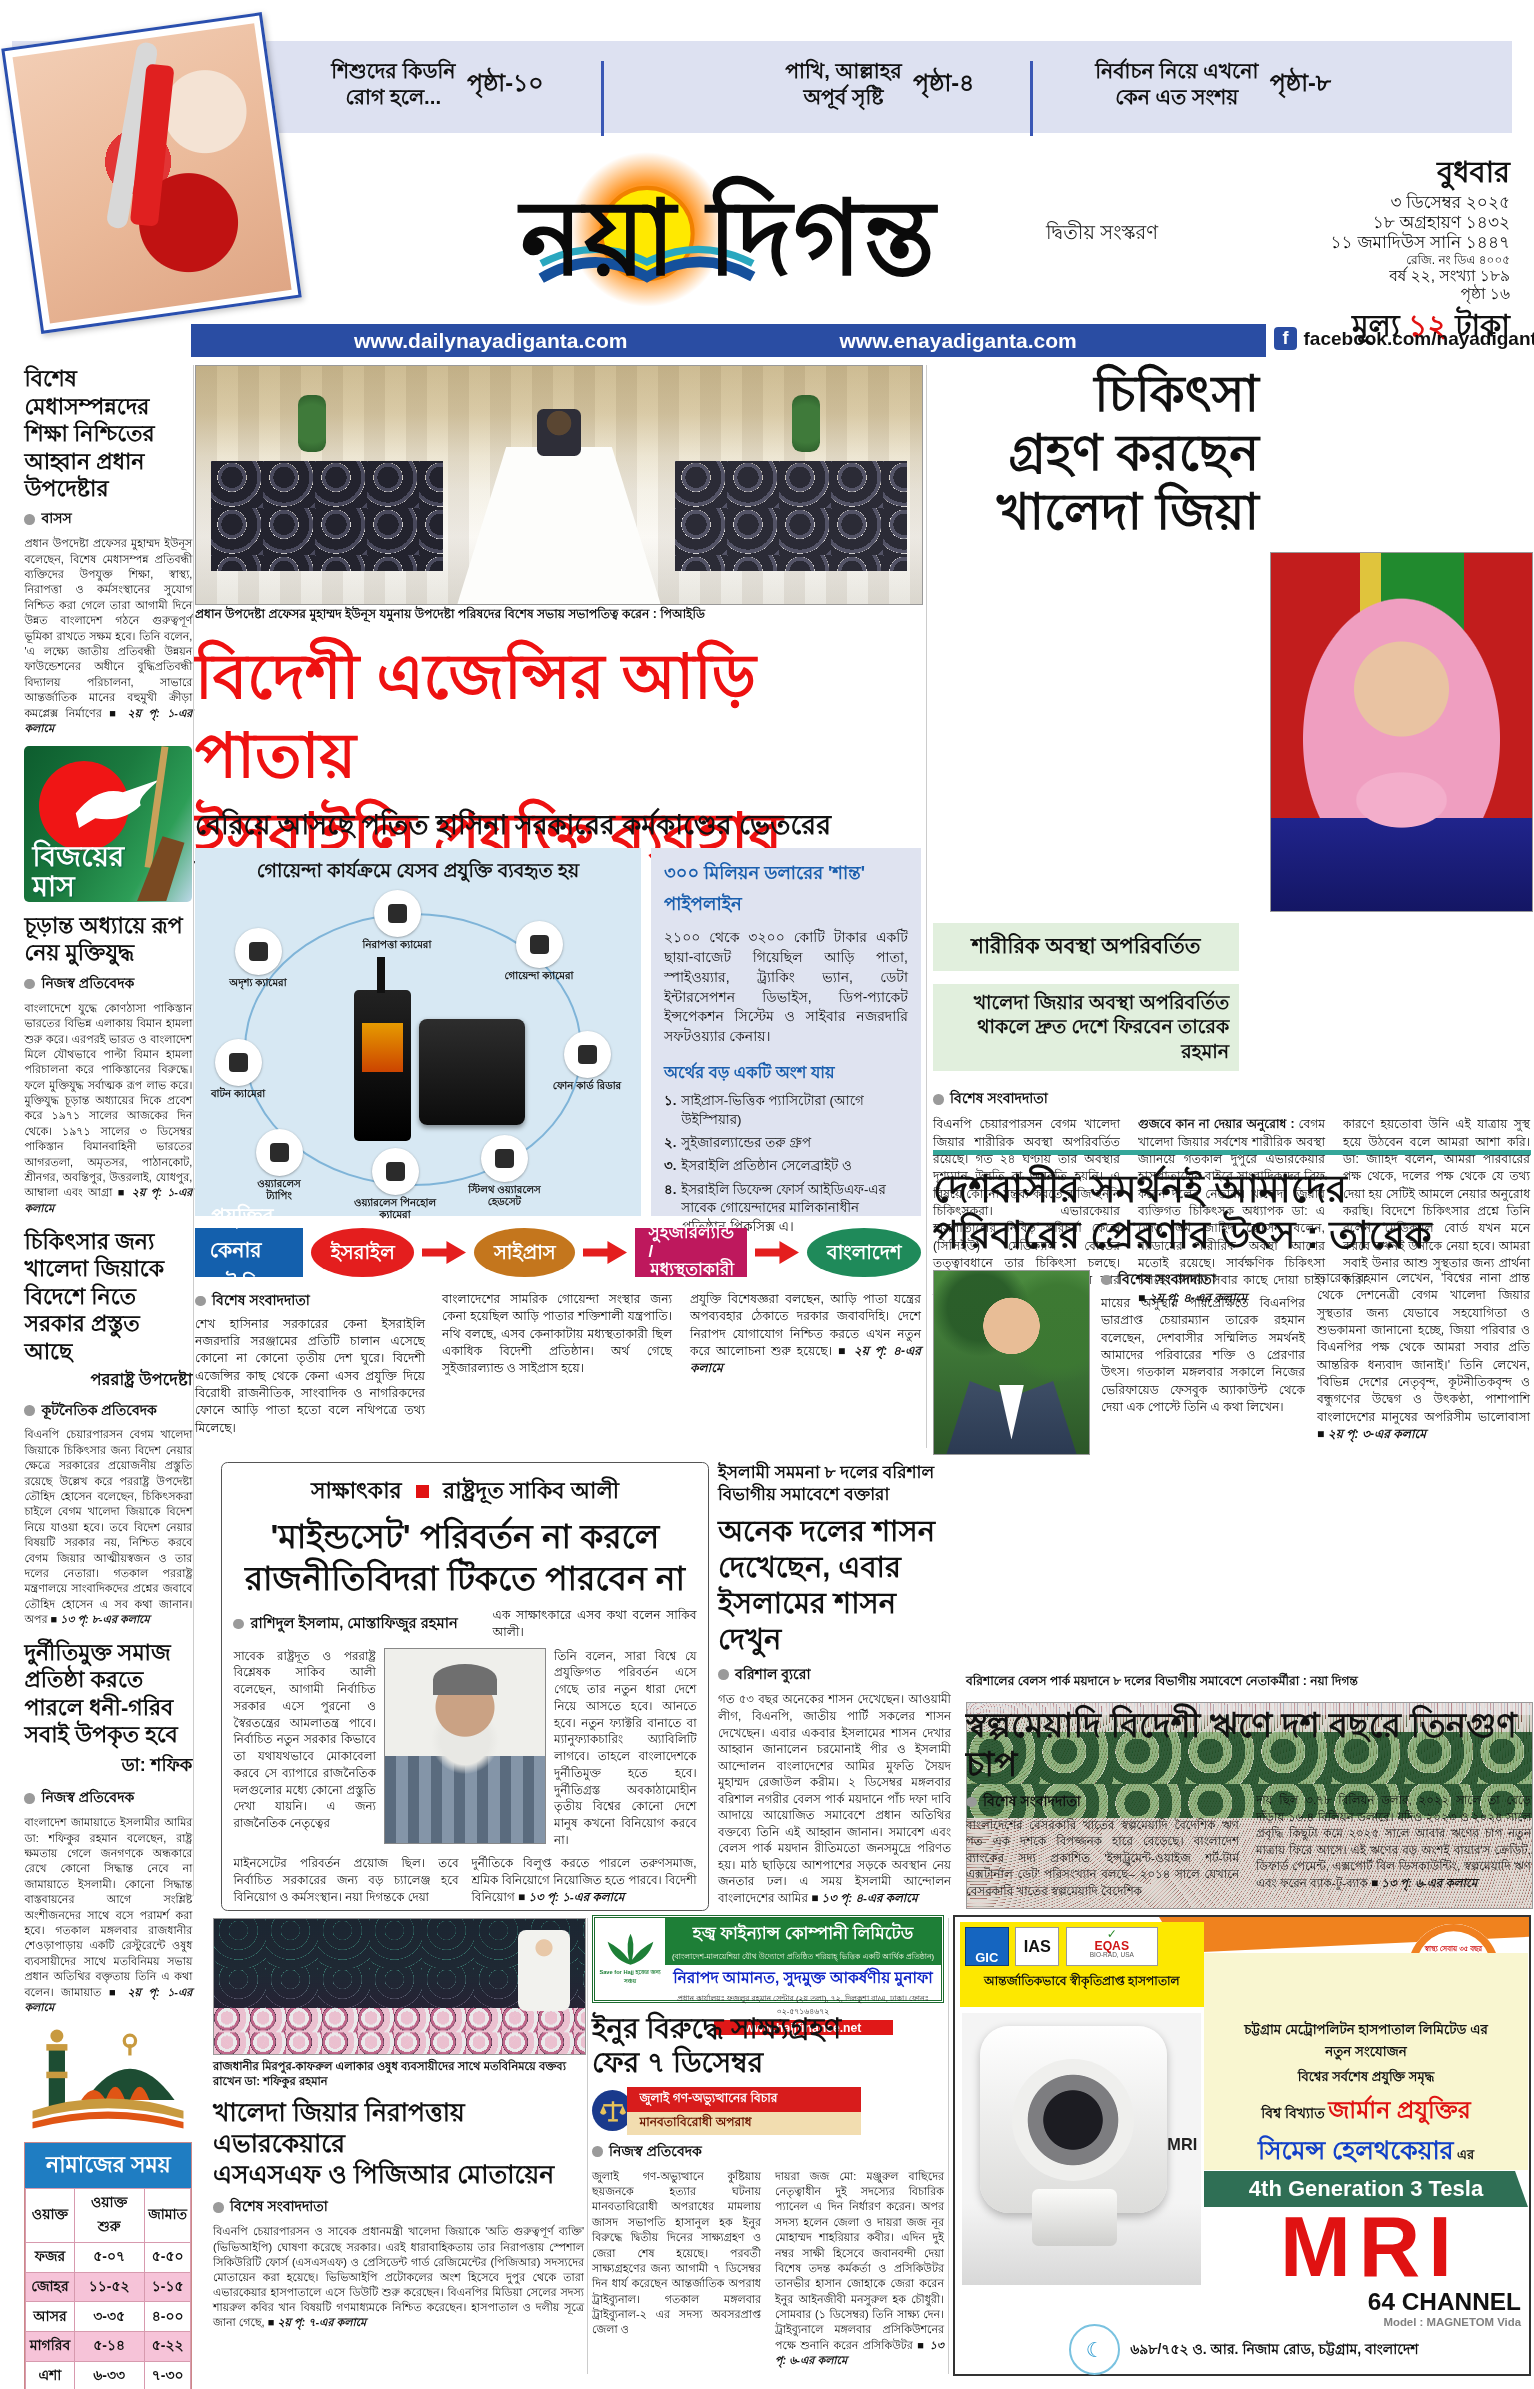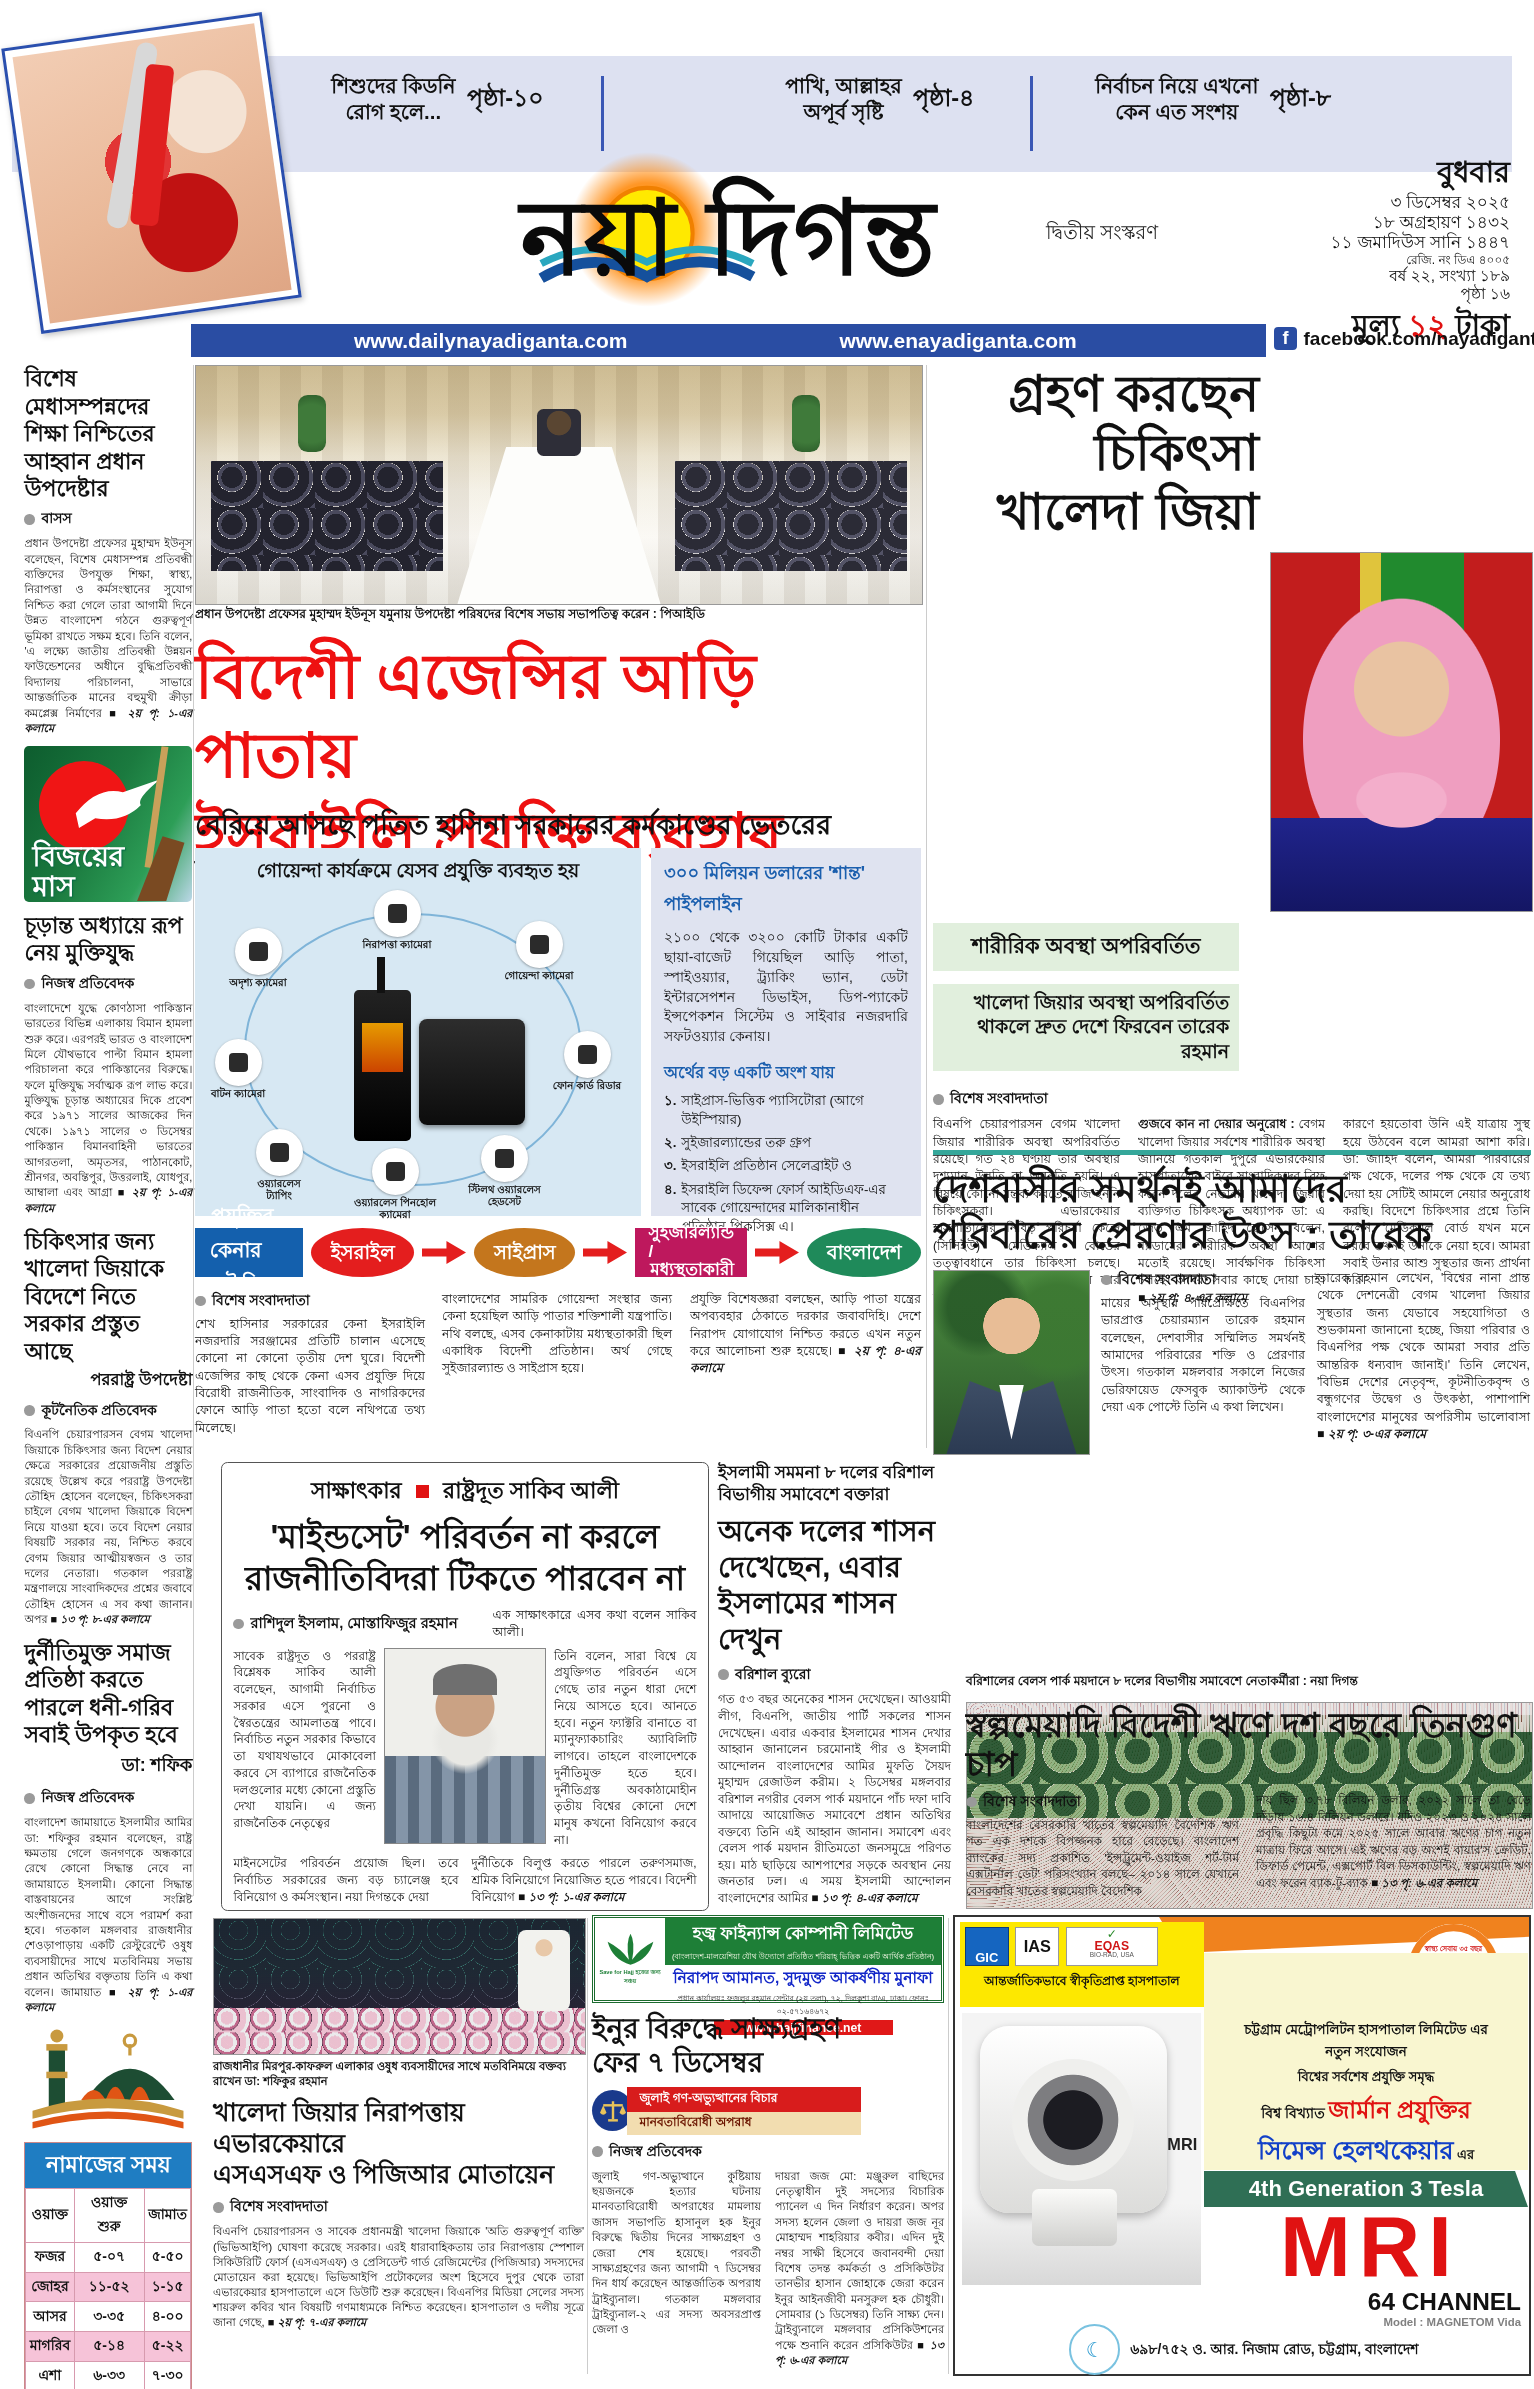--- a/index.html
+++ b/index.html
@@ -28,21 +28,21 @@
            box-shadow:0 0.8px 2.4px rgba(0,0,0,.35);}
   .dev .ic::after{content:"";position:absolute;inset:14px;background:#2b2b2b;border-radius:4.1px;}
   .col{position:absolute;top:0;bottom:0;}
   .arrowsvg{flex:0 0 auto;}
 </style>
 </head>
 <body>
 
 <div id="page">
 
-  <div class="abs" style="left:12.2px;top:56px;width:1500px;height:116px;background:#dde1f1;">
+  <div class="abs" style="left:12.2px;top:41px;width:1500px;height:92px;background:#dde1f1;">
     <div class="abs teaser" style="left:319px;top:18px;">
       <div class="tl">
         <div>শিশুদের কিডনি</div>
         <div>রোগ হলে...</div>
       </div>
       <div class="tp">পৃষ্ঠা-১০</div>
     </div>
     <div class="abs tsep" style="left:589px;top:20.4px;"></div>
     <div class="abs teaser" style="left:773px;top:18px;">
       <div class="tl">
@@ -333,22 +333,22 @@
       <span>শেখ হাসিনার সরকারের কেনা ইসরাইলি নজরদারি সরঞ্জামের প্রতিটি চালান এসেছে কোনো না কোনো তৃতীয় দেশ ঘুরে। বিদেশী এজেন্সির কাছ থেকে কেনা এসব প্রযুক্তি দিয়ে বিরোধী রাজনীতিক, সাংবাদিক ও নাগরিকদের ফোনে আড়ি পাতা হতো বলে নথিপত্রে তথ্য মিলেছে।</span>
     </div>
     <div class="col jus" style="left:247px;width:230px;font-size:12.2px;line-height:1.42;"><span>বাংলাদেশের সামরিক গোয়েন্দা সংস্থার জন্য কেনা হয়েছিল আড়ি পাতার শক্তিশালী যন্ত্রপাতি। নথি বলছে, এসব কেনাকাটায় মধ্যস্থতাকারী ছিল একাধিক বিদেশী প্রতিষ্ঠান। অর্থ গেছে সুইজারল্যান্ড ও সাইপ্রাস হয়ে।</span></div>
     <div class="col jus" style="left:495px;width:231px;font-size:12.2px;line-height:1.42;">
       <span>প্রযুক্তি বিশেষজ্ঞরা বলছেন, আড়ি পাতা যন্ত্রের অপব্যবহার ঠেকাতে দরকার জবাবদিহি। দেশে নিরাপদ যোগাযোগ নিশ্চিত করতে এখন নতুন করে আলোচনা শুরু হয়েছে।</span> <span class="jump">■ ২য় পৃ: ৪-এর কলামে</span>
     </div>
   </div>
 
   <div class="abs" style="left:933px;top:365px;width:598px;">
     <div style="width:326px;text-align:right;font-size:50px;font-weight:bold;line-height:1.18;">
+      <div>চিকিৎসা</div>
       <div>গ্রহণ করছেন</div>
-      <div>চিকিৎসা</div>
       <div>খালেদা জিয়া</div>
     </div>
     <div class="abs photo" style="left:337px;top:9.8px;width:261px;height:358px;border:0.8px solid #999;
             background:
               radial-gradient(circle at 50% 38%, #e9c3a2 0 47px, transparent 48px),
               radial-gradient(ellipse at 50% 52%, #ef9ec0 0 98px, transparent 99px),
               linear-gradient(90deg,#c21d1d 0 34%,#e0c43c 34% 42%,#218a2e 42% 74%,#c21d1d 74% 100%);">
       <div class="abs" style="left:0;bottom:0;width:100%;height:26%;background:linear-gradient(#20248c,#141664);"></div>
       <div class="abs" style="left:30%;top:60%;width:40%;height:18%;background:radial-gradient(ellipse,#f3aecb 0 60%,transparent 62%);"></div>
     </div>

